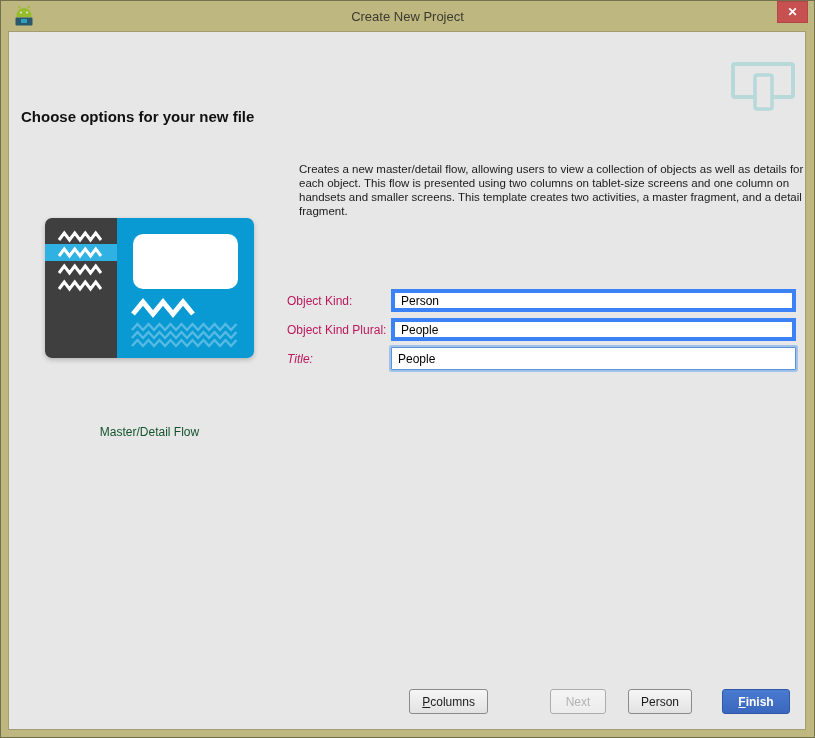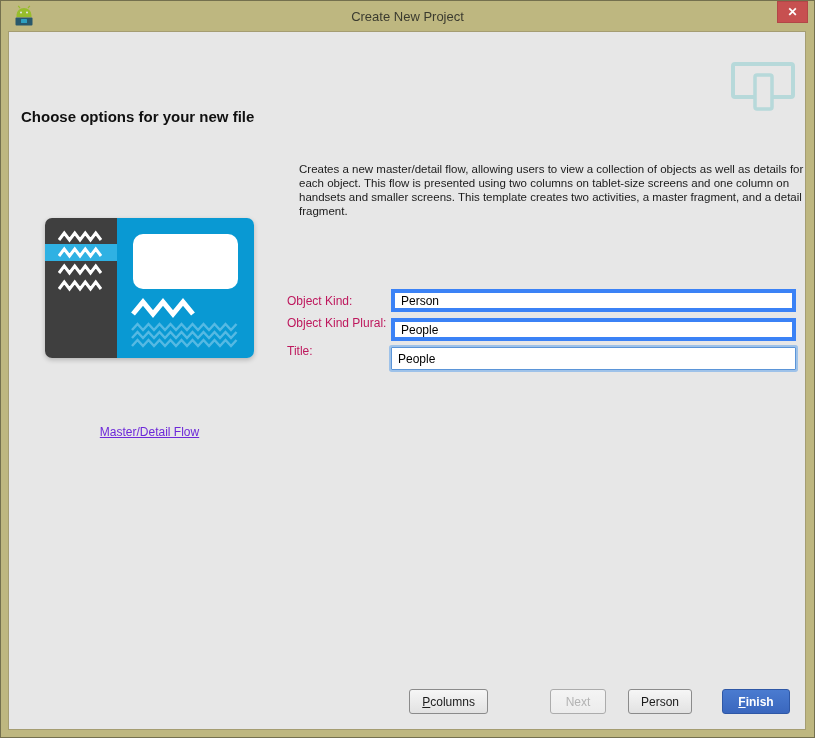--- a/index.html
+++ b/index.html
@@ -41,21 +41,21 @@
     position:absolute; left:290px; top:130px; width:516px;
     font-size:11.5px; line-height:14px; color:#1b1b1b;
   }
   
   .preview-card {
     position:absolute; left:36px; top:186px; width:209px; height:140px;
     border-radius:7px; box-shadow:0 2px 5px rgba(0,0,0,0.22);
   }
   .preview-caption {
     position:absolute; left:36px; top:393px; width:209px;
-    text-align:center; font-size:12px; color:#6d28d9;text-decoration:underline;
+    text-align:center; font-size:12px; color:#14532d;
   }
   
   .field-label {
     position:absolute; left:278px; font-size:12px; color:#be185d;
   }
   .text-input {
     position:absolute; left:382px; width:405px; height:23px;
     box-sizing:border-box; border:4px solid #3b82f6; background:#fff;
     font-family:"Liberation Sans", sans-serif; font-size:12px;
     padding:0 6px; color:#000; outline:none;
@@ -147,24 +147,24 @@
             <path d="M87 128 L92.5 122 L98 128 L103.5 122 L109 128 L114.5 122 L120 128 L125.5 122 L131 128 L136.5 122 L142 128 L147.5 122 L153 128 L158.5 122 L164 128 L169.5 122 L175 128 L180.5 122 L186 128 L191.5 122"></path>
           </g>
         </g>
       </svg>
     </div>
     <div class="preview-caption">Master/Detail Flow</div>
 
     <label class="field-label" style="top:262px;">Object Kind:</label>
     <input class="text-input" style="top: 257px;" type="text" value="Person">
 
-    <label class="field-label" style="top:284px;">Object Kind Plural:</label>
+    <label class="field-label" style="top:291px;">Object Kind Plural:</label>
     <input class="text-input" style="top: 286px;" type="text" value="People">
 
-    <label class="field-label" style="top:312px;">Title:</label>
+    <label class="field-label" style="top:320px;font-style:italic;">Title:</label>
     <input class="text-input focused" style="top: 315px;" type="text" value="People">
 
     <div class="button-bar">
       <button class="btn">
           <span class="mn">P</span>
           <span>columns</span>
         </button>
       <button class="btn disabled" disabled="">Next</button>
       <button class="btn">Person</button>
       <button class="btn primary">

